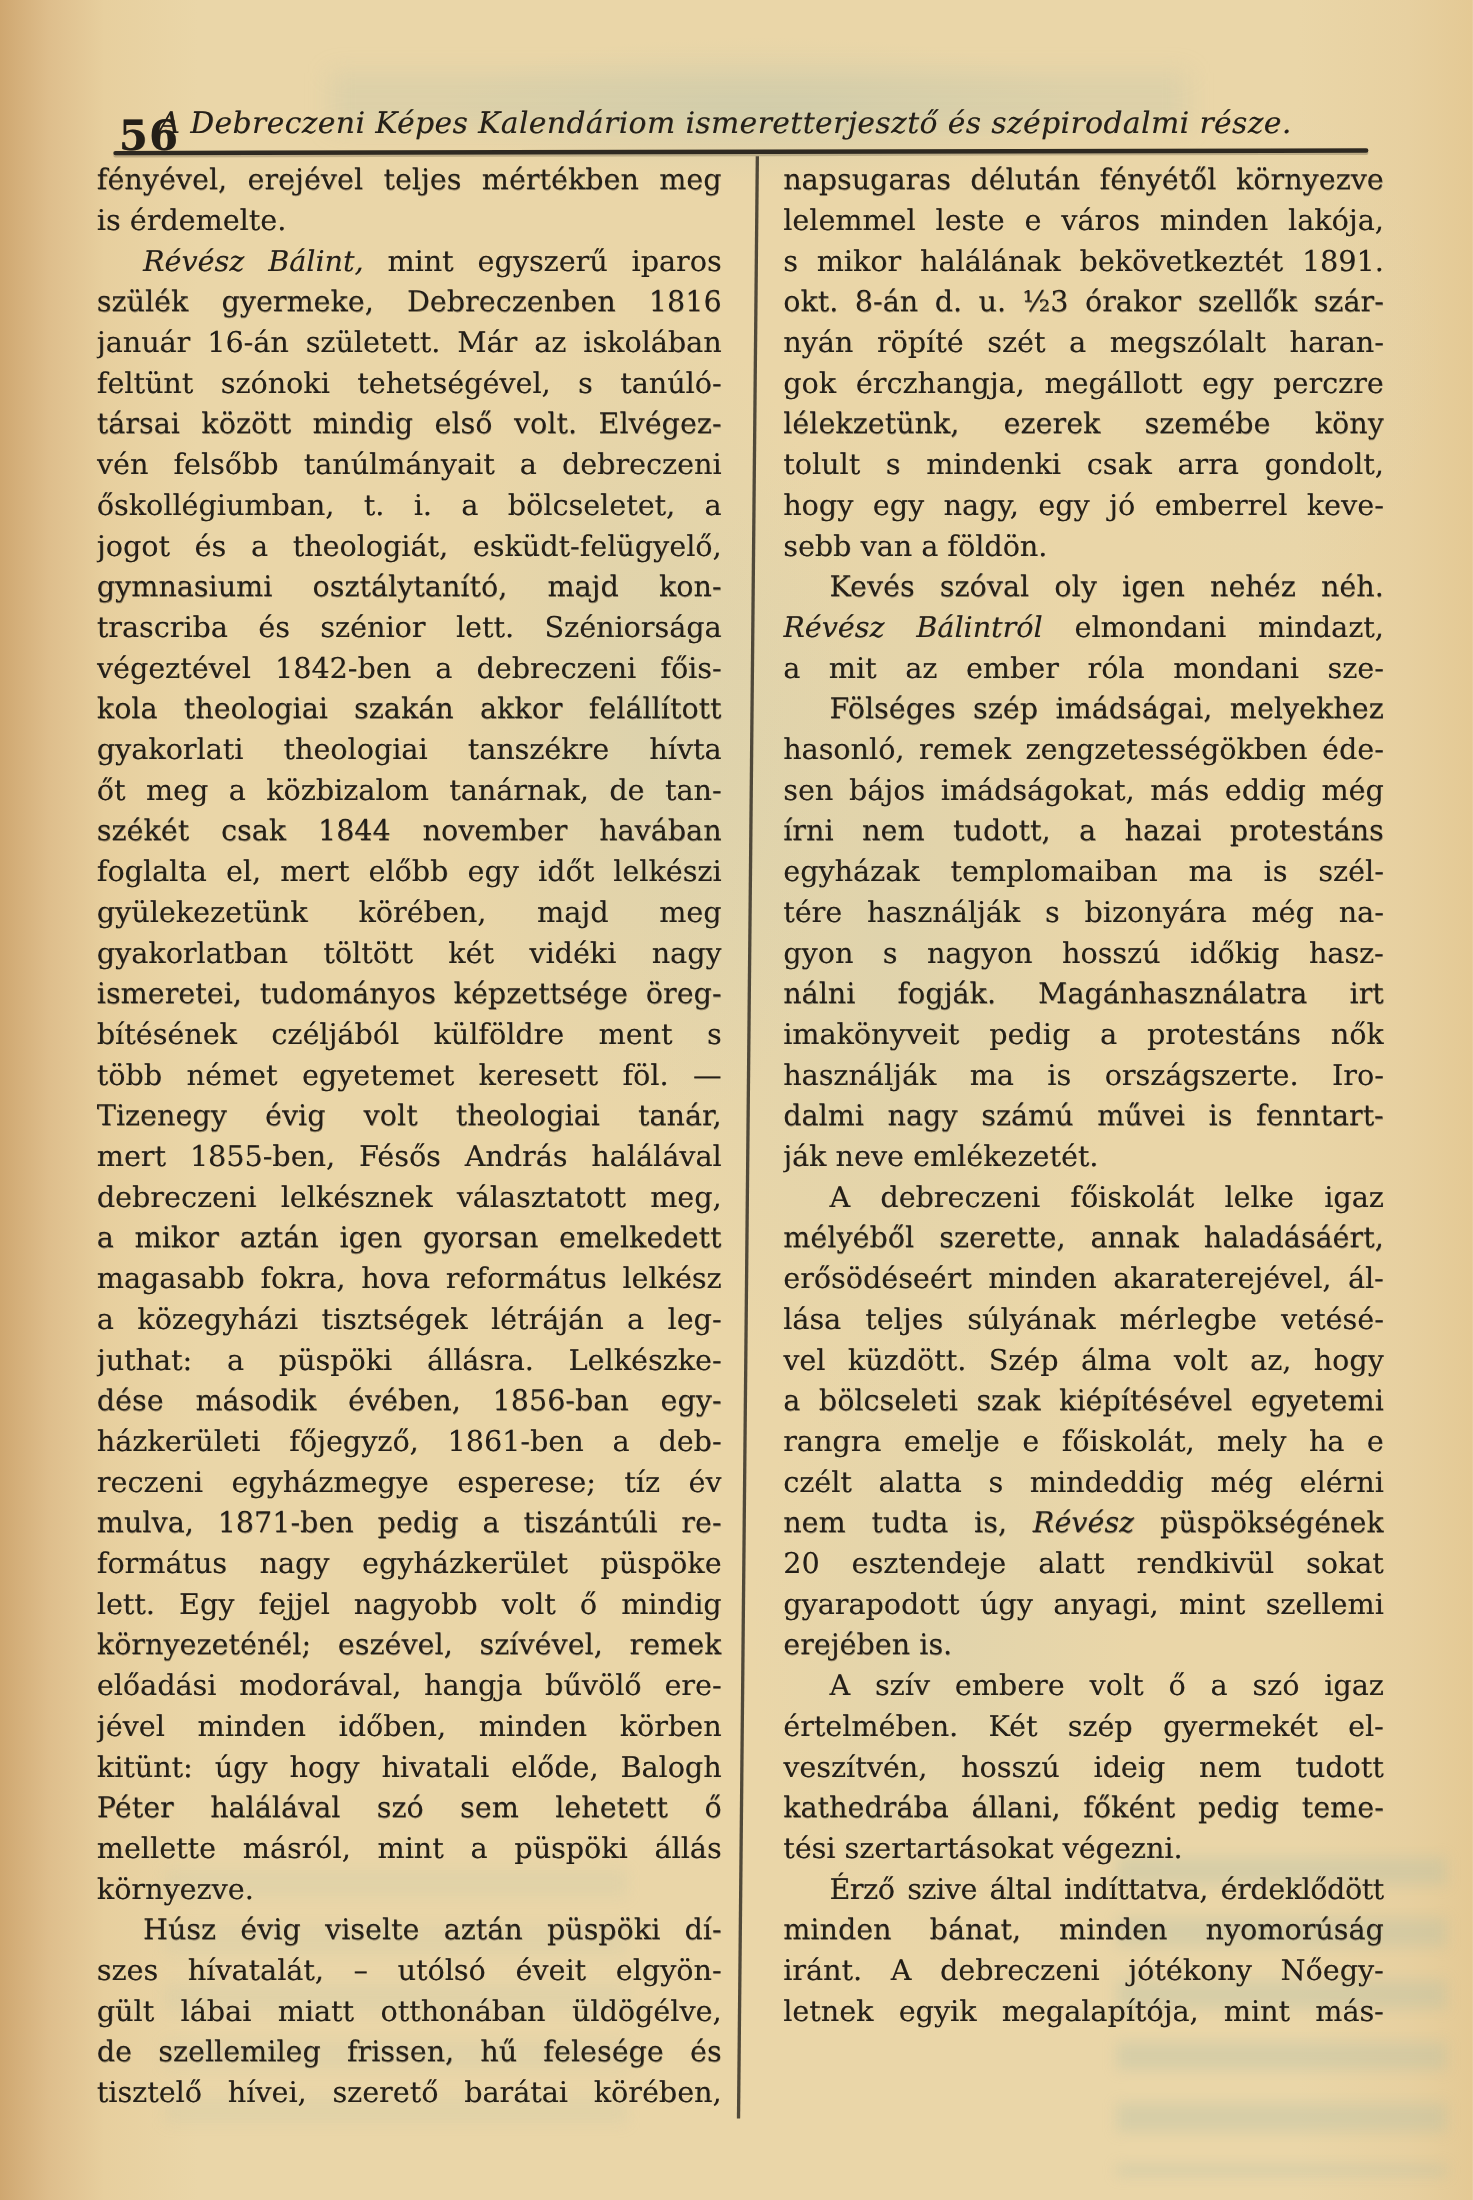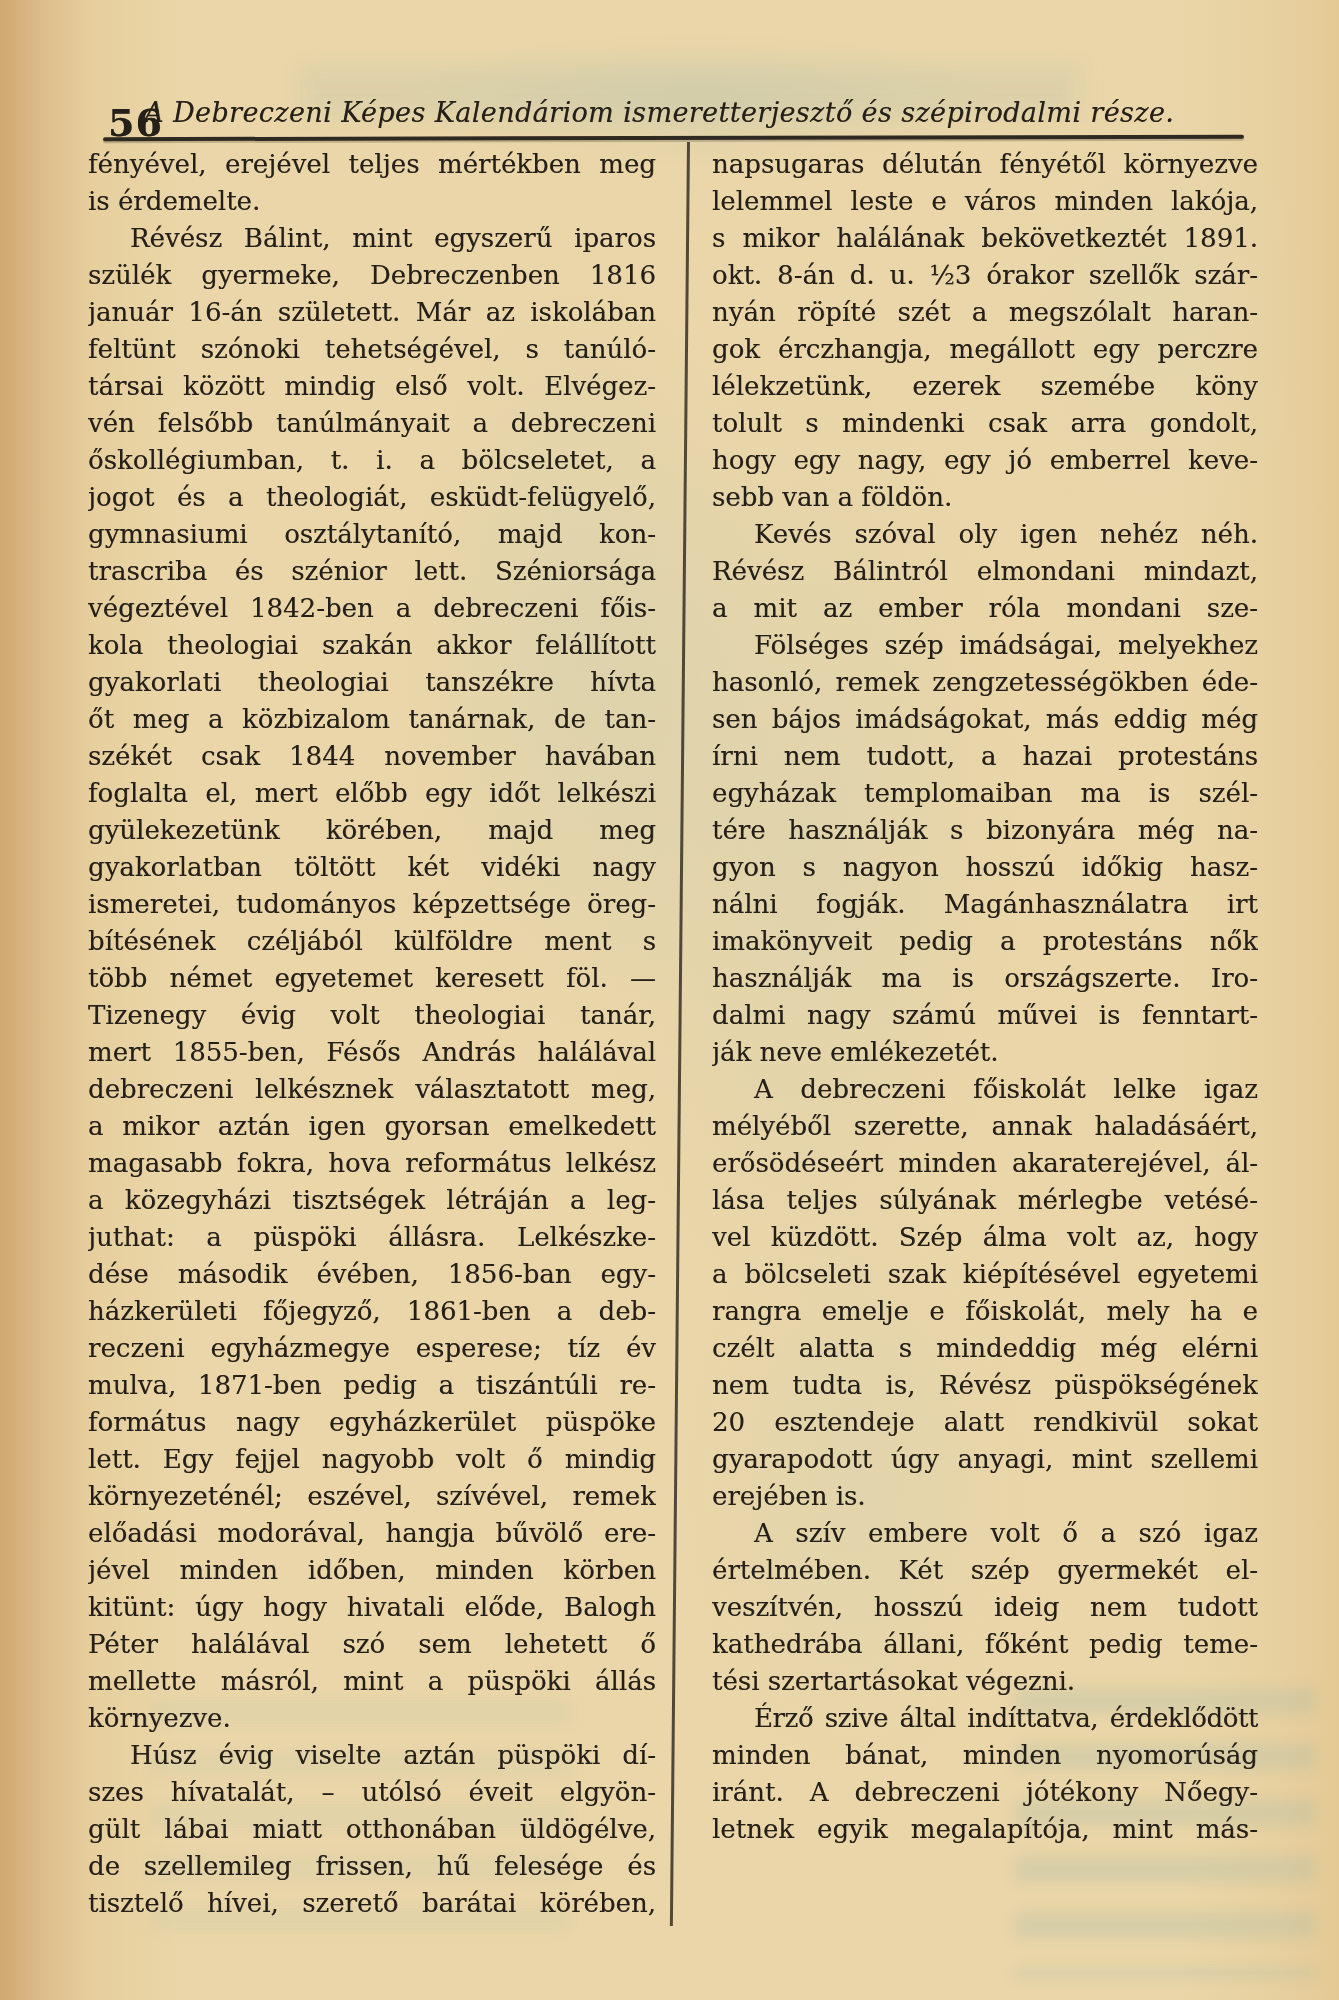--- a/index.html
+++ b/index.html
@@ -49,21 +49,21 @@
   #col-left{left:88px;width:568px;}
   #col-right{left:712px;width:546px;}
   .line{
     height:37px;line-height:37px;font-size:26px;
     text-align:justify;text-align-last:justify;overflow:hidden;
     text-shadow:0.3px 0.3px 0.4px rgba(50,40,28,0.5);
   }
   .line.para-end{text-align-last:left;}
   .line.indent{text-indent:42px;}
   .line.tight{word-spacing:-3px;letter-spacing:-0.4px;}
-  .it{}
+  .it{font-style:italic;}
 </style>
 </head>
 <body style="--paper: #e9d4a5; --paper-edge: #cfa770; --ink: #241f18; --rule: #2e2921;">
 
 <div class="ghost ghost-header"></div>
 <div class="ghost ghost-bottom"></div>
 <div class="ghost ghost-mid"></div>
 
 <header>
   <span class="page-number">56</span>

